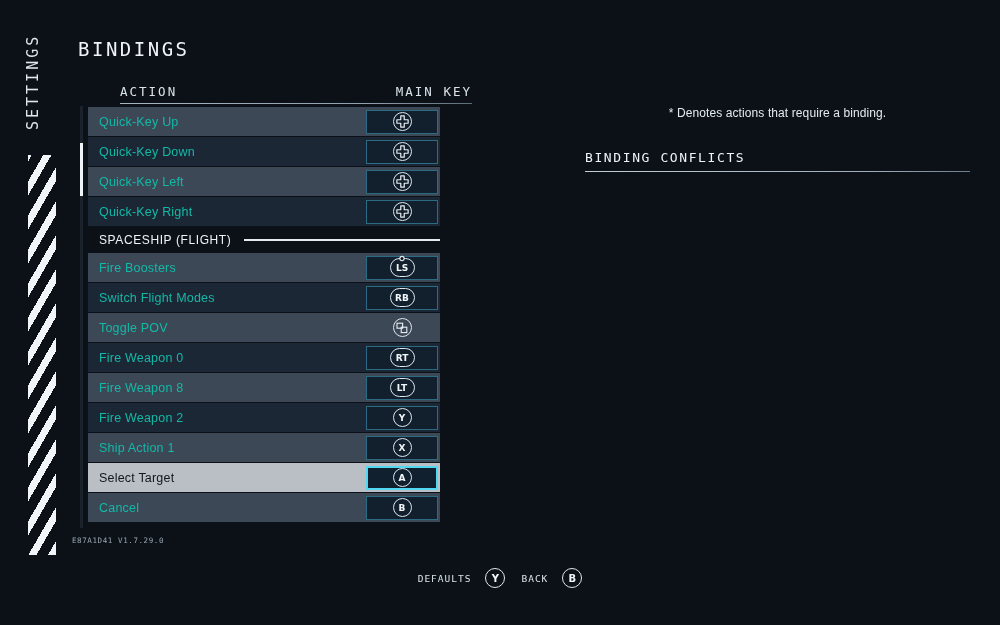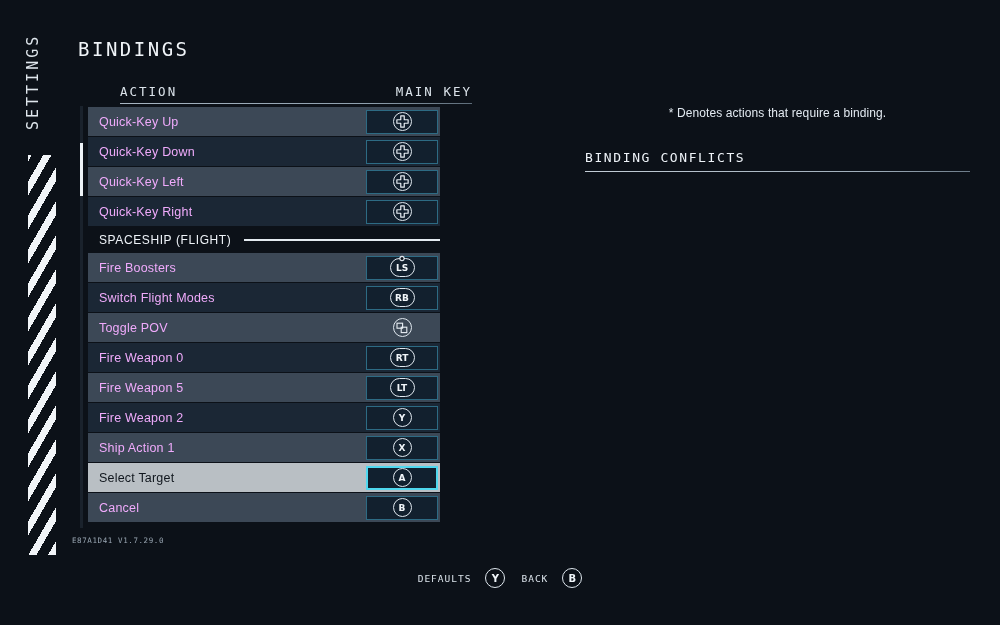--- a/index.html
+++ b/index.html
@@ -118,21 +118,21 @@
     box-sizing: border-box;
     border-bottom: 1px solid #0c1118;
     display: flex;
     align-items: center;
   }
   .row.tone-a { background: #3c4856; }
   .row.tone-b { background: #1b2735; }
   .row.selected { background: #b9bfc4; align-items: center; }
   .row-label {
     font-size: 12.5px;
-    color: #f0abfc;
+    color: #14b8a6;
     padding-left: 11px;
     letter-spacing: 0.2px;
     flex: 1;
   }
   .row.selected .row-label { color: #10161d; }
 
   .key-cell {
     width: 72px;
     height: 24px;
     margin-right: 2px;
@@ -352,21 +352,21 @@
         </div>
       </div>
     </div>
     <div class="row tone-b">
       <div class="row-label">Fire Weapon 0</div>
       <div class="key-cell">
         <div class="glyph wide">RT</div>
       </div>
     </div>
     <div class="row tone-a">
-      <div class="row-label">Fire Weapon 5</div>
+      <div class="row-label">Fire Weapon 8</div>
       <div class="key-cell">
         <div class="glyph wide">LT</div>
       </div>
     </div>
     <div class="row tone-b">
       <div class="row-label">Fire Weapon 2</div>
       <div class="key-cell">
         <div class="glyph">Y</div>
       </div>
     </div>

